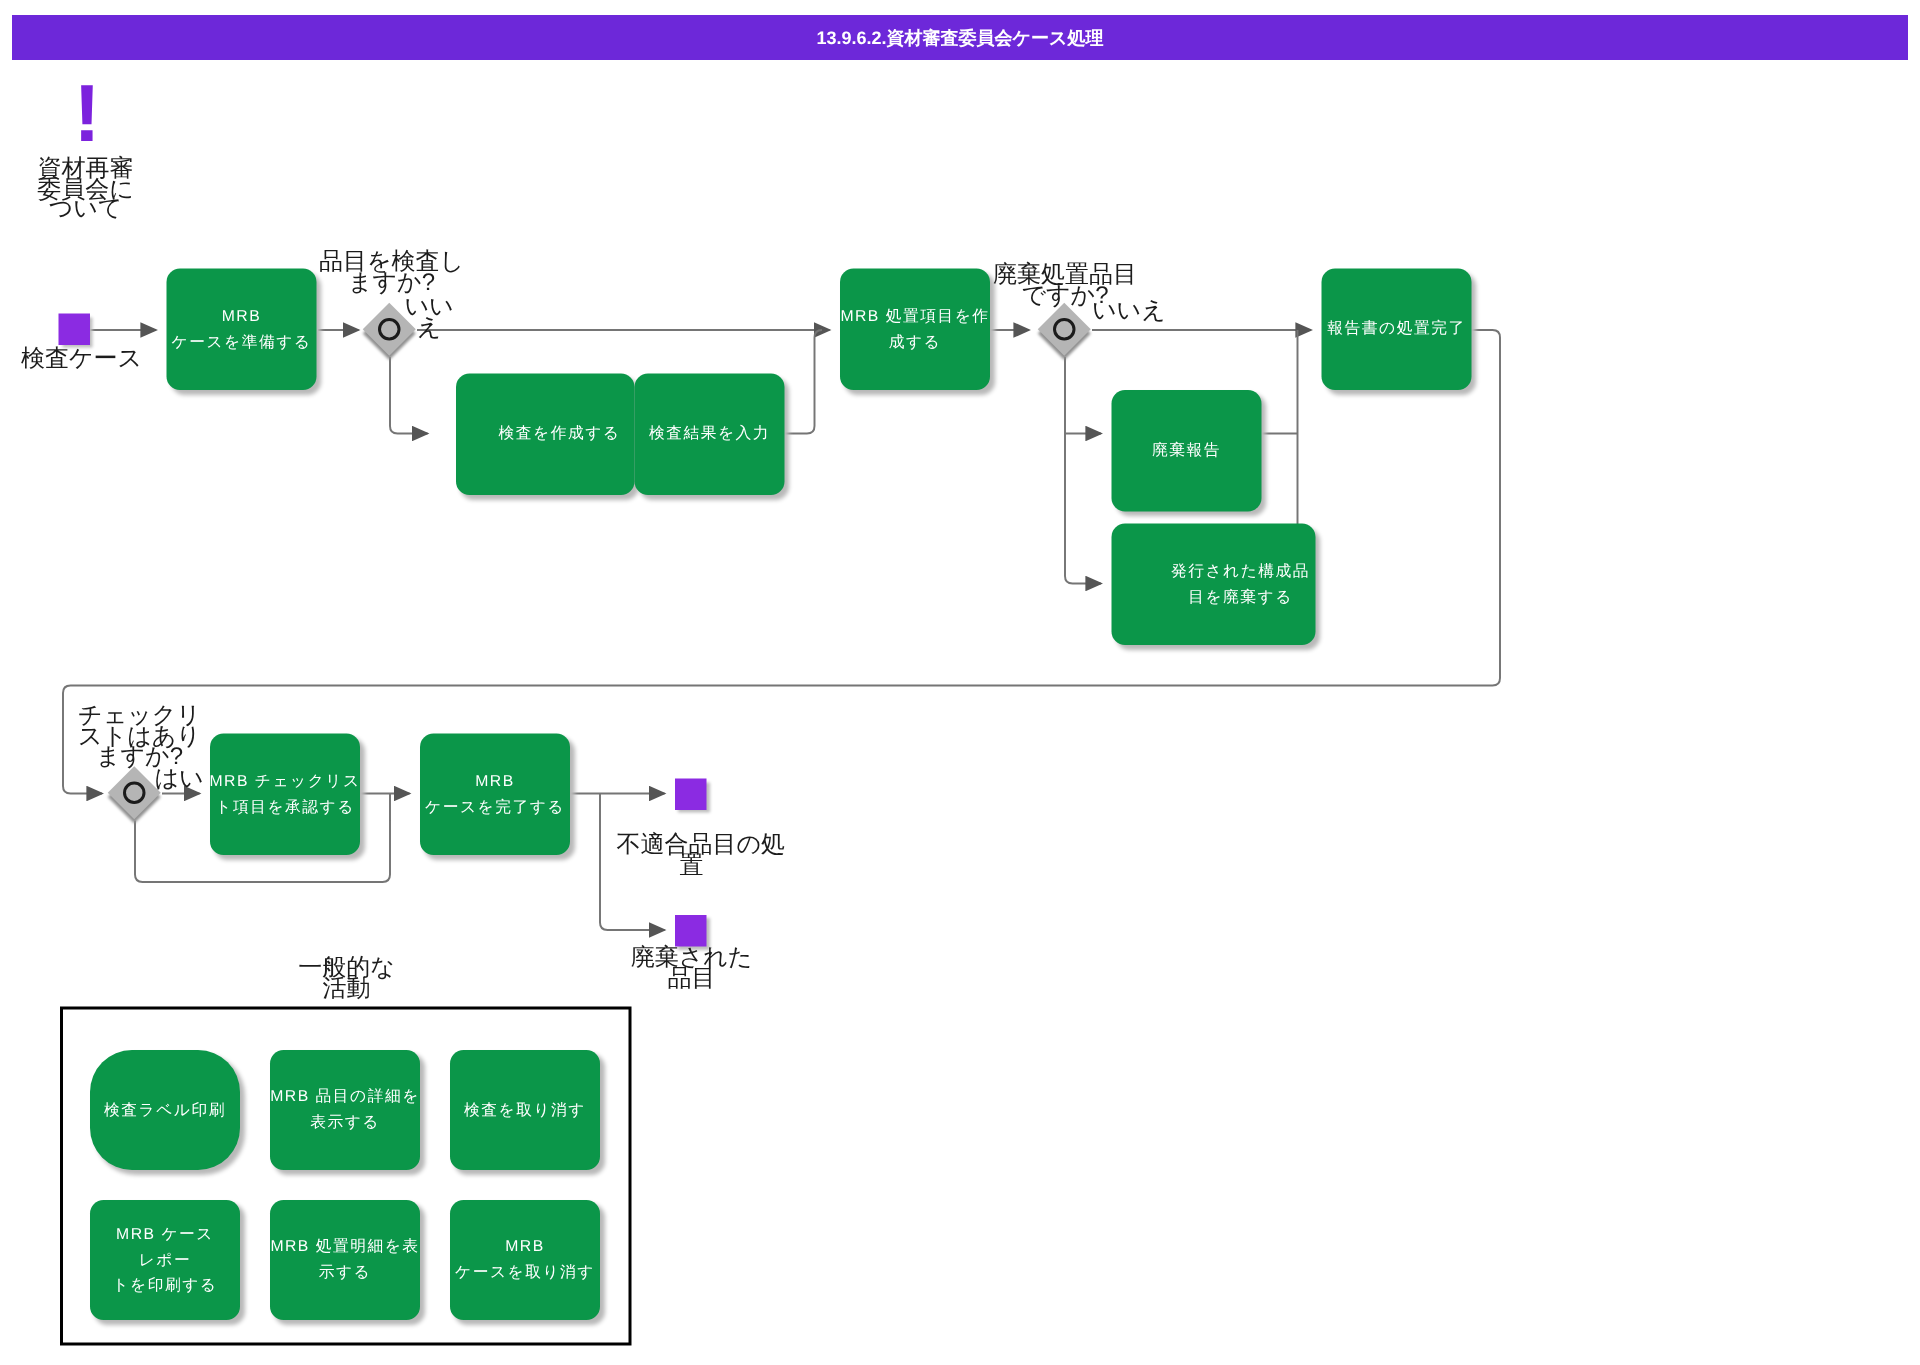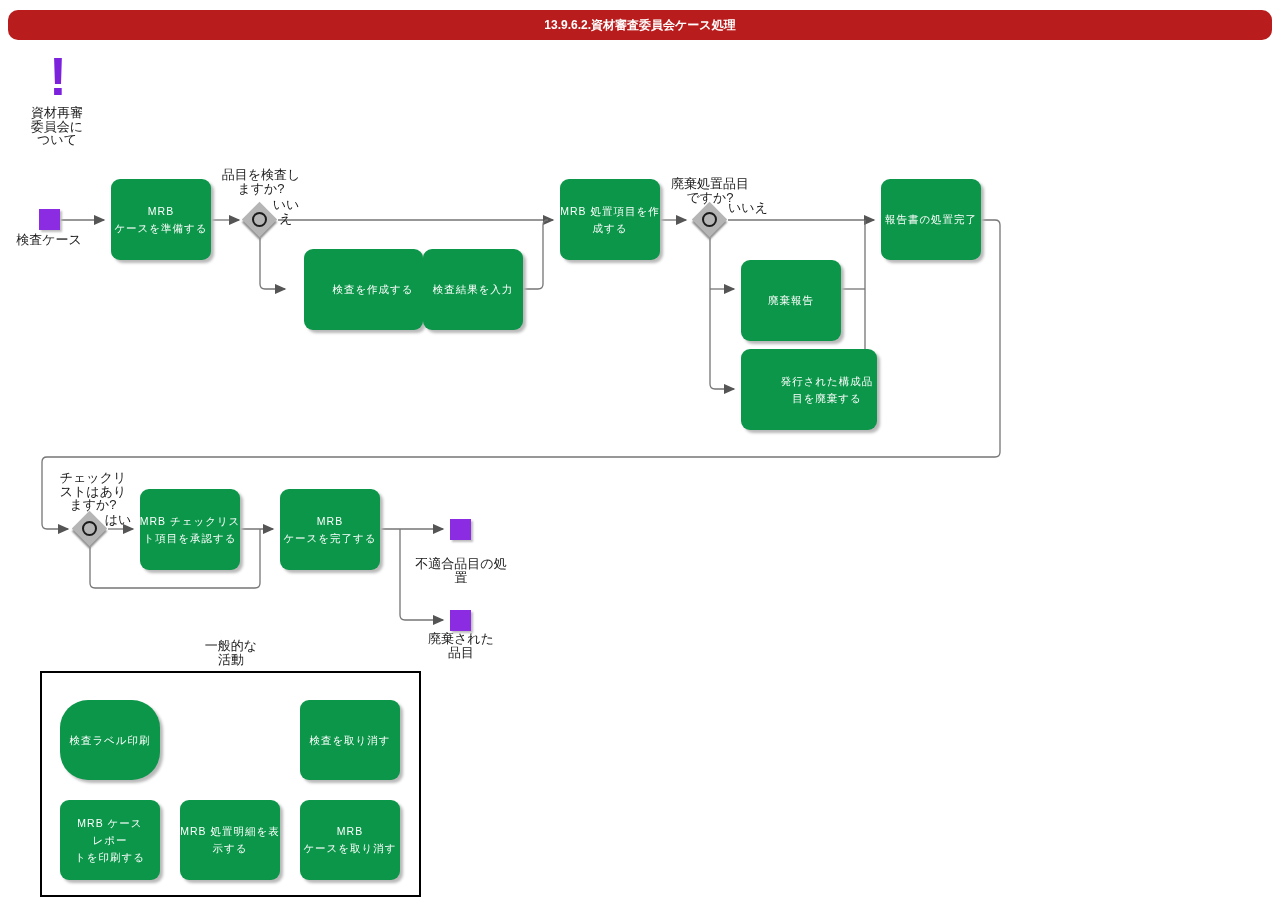--- a/index.html
+++ b/index.html
@@ -1,32 +1,32 @@
 <!DOCTYPE html>
 <html><head>
 <meta charset="utf-8">
 <style>
   html,body{margin:0;padding:0;background:#fff;}
   .stage{position:relative;width:1280px;height:910px;background:#fff;overflow:hidden;
          font-family:"Liberation Sans","DejaVu Sans",sans-serif;}
   svg.wires{position:absolute;left:0;top:0;z-index:1;}
-  .titlebar{position:absolute;left:8px;top:10px;width:1264px;height:30px;background:#b91c1c;
+  .titlebar{position:absolute;left:8px;top:10px;width:1264px;height:30px;background:#6d28d9;
             color:#fff;font-size:12px;font-weight:bold;display:flex;align-items:center;
-            justify-content:center;z-index:2;border-radius:10px;}
+            justify-content:center;z-index:2;}
   .task{position:absolute;width:100px;height:81px;background:#0B9649;border-radius:9px;
         box-shadow:3px 3px 3px #b9b9b9;color:#fff;display:flex;align-items:center;
         justify-content:center;text-align:center;font-size:10.5px;letter-spacing:1px;
         line-height:17px;white-space:pre;z-index:3;cursor:pointer;}
   .gateway{position:absolute;width:25px;height:25px;background:#b5b5b5;
            transform:rotate(45deg);box-shadow:2px 2px 2px #8f8f8f;z-index:3;}
   .gateway::after{content:"";position:absolute;left:50%;top:50%;width:11px;height:11px;
            margin:-8px 0 0 -8px;border:2.5px solid #1b1b1b;border-radius:50%;}
   .event{position:absolute;width:21px;height:21px;background:#8B2BE2;
          box-shadow:2px 2px 2px #bdbdbd;z-index:3;}
-  .flow-label{position:absolute;font-size:13px;color:#1c1c1c;text-align:center;
+  .flow-label{position:absolute;font-size:16px;color:#1c1c1c;text-align:center;
          white-space:pre;line-height:13.5px;z-index:4;}
   .bang{position:absolute;left:40px;top:50px;width:36px;font-size:54px;font-weight:900;
         color:#7c22dd;text-align:center;line-height:52px;z-index:3;cursor:pointer;}
   .ga-border{position:absolute;left:40px;top:671px;width:381px;height:226px;
         border:2px solid #000;box-sizing:border-box;z-index:2;}
 </style>
 </head>
 <body>
 
 <div class="stage">
@@ -106,20 +106,22 @@
 置</div>
   <div class="event" style="left:450px;top:610px;"></div>
   <div class="flow-label" style="left:411px;top:632px;width:100px;">廃棄された
 品目</div>
 
   <div class="flow-label" style="left:181px;top:639px;width:100px;">一般的な
 活動</div>
   <div class="ga-border"></div>
 
   <div class="task" style="left:60px;top:700px;height:80px;border-radius:28px;">検査ラベル印刷</div>
+  <div class="task" style="left:180px;top:700px;height:80px;">MRB 品目の詳細を
+表示する</div>
   <div class="task" style="left:300px;top:700px;height:80px;">検査を取り消す</div>
   <div class="task" style="left:180px;top:800px;height:80px;">MRB 処置明細を表
 示する</div>
   <div class="task" style="left:60px;top:800px;height:80px;">MRB ケース
 レポー
 トを印刷する</div>
   <div class="task" style="left:300px;top:800px;height:80px;">MRB
 ケースを取り消す</div>
 
 </div>

